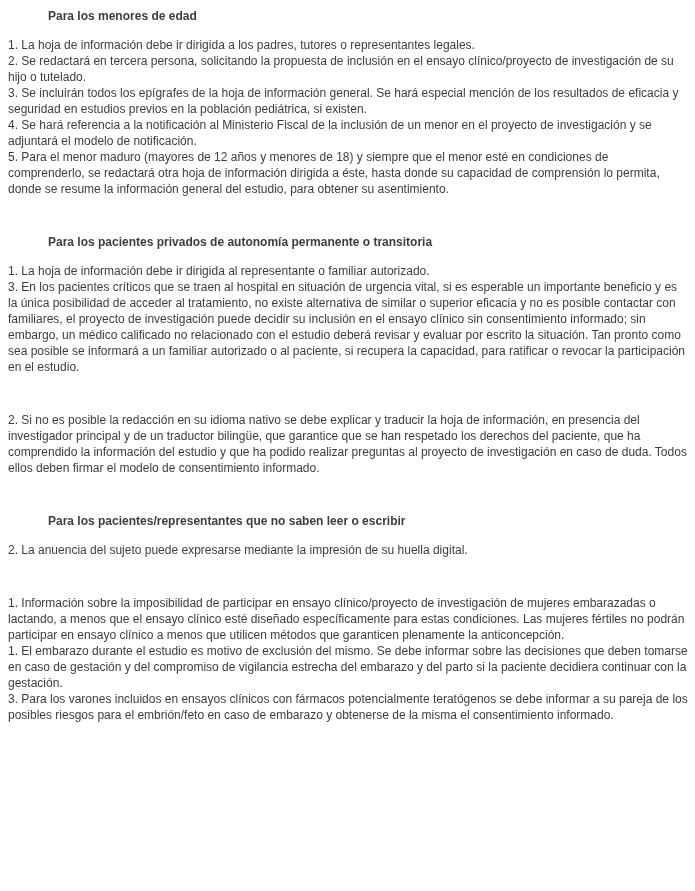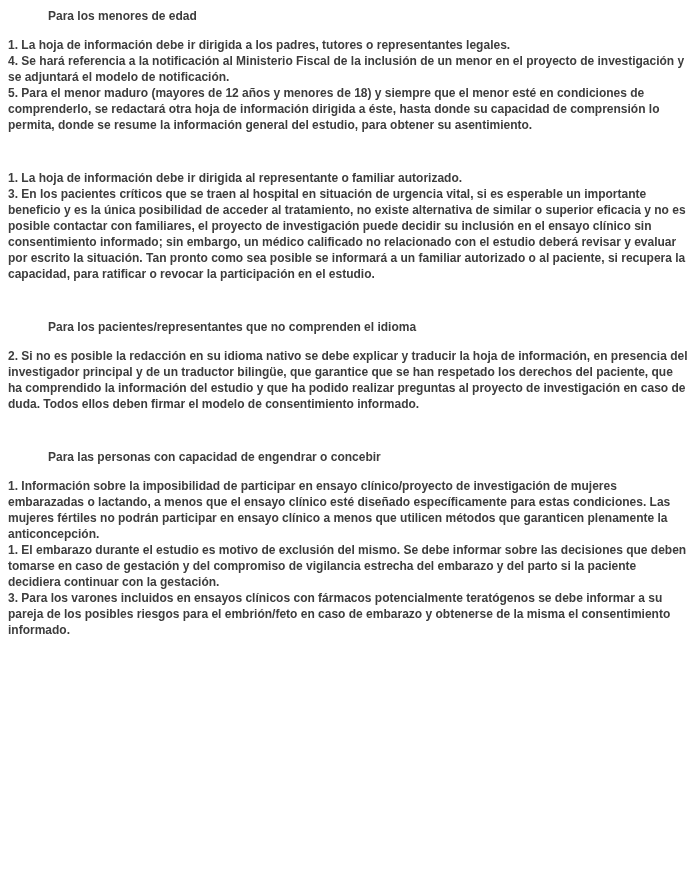--- a/index.html
+++ b/index.html
@@ -33,58 +33,60 @@
     margin: 0 0 13px 0;
     line-height: 16px;
     padding-left: 40px;
   }
   .section-body {
     max-width: 681px;
   }
   .list-item {
     margin: 0;
     padding: 0;
-    font-weight: bold;
   }
 </style>
 </head>
 <body>
 
 <div class="page">
 
   <div class="doc-section">
     <h2 class="section-title">Para los menores de edad</h2>
     <div class="section-body">
       <div class="list-item">1. La hoja de información debe ir dirigida a los padres, tutores o representantes legales.</div>
+      <div class="list-item">2. Se redactará en tercera persona, solicitando la propuesta de inclusión en el ensayo clínico/proyecto de investigación de su hijo o tutelado.</div>
+      <div class="list-item">3. Se incluirán todos los epígrafes de la hoja de información general. Se hará especial mención de los resultados de eficacia y seguridad en estudios previos en la población pediátrica, si existen.</div>
       <div class="list-item">4. Se hará referencia a la notificación al Ministerio Fiscal de la inclusión de un menor en el proyecto de investigación y se adjuntará el modelo de notificación.</div>
       <div class="list-item">5. Para el menor maduro (mayores de 12 años y menores de 18) y siempre que el menor esté en condiciones de comprenderlo, se redactará otra hoja de información dirigida a éste, hasta donde su capacidad de comprensión lo permita, donde se resume la información general del estudio, para obtener su asentimiento.</div>
     </div>
   </div>
 
   <div class="doc-section">
+    <h2 class="section-title">Para los pacientes privados de autonomía permanente o transitoria</h2>
     <div class="section-body">
       <div class="list-item">1. La hoja de información debe ir dirigida al representante o familiar autorizado.</div>
       <div class="list-item">3. En los pacientes críticos que se traen al hospital en situación de urgencia vital, si es esperable un importante beneficio y es la única posibilidad de acceder al tratamiento, no existe alternativa de similar o superior eficacia y no es posible contactar con familiares, el proyecto de investigación puede decidir su inclusión en el ensayo clínico sin consentimiento informado; sin embargo, un médico calificado no relacionado con el estudio deberá revisar y evaluar por escrito la situación. Tan pronto como sea posible se informará a un familiar autorizado o al paciente, si recupera la capacidad, para ratificar o revocar la participación en el estudio.</div>
     </div>
   </div>
 
   <div class="doc-section">
-    <h2 class="section-title">Para los pacientes/representantes que no comprenden el idioma</h2>
     <div class="section-body">
       <div class="list-item">2. Si no es posible la redacción en su idioma nativo se debe explicar y traducir la hoja de información, en presencia del investigador principal y de un traductor bilingüe, que garantice que se han respetado los derechos del paciente, que ha comprendido la información del estudio y que ha podido realizar preguntas al proyecto de investigación en caso de duda. Todos ellos deben firmar el modelo de consentimiento informado.</div>
     </div>
   </div>
 
   <div class="doc-section">
+    <h2 class="section-title">Para los pacientes/representantes que no saben leer o escribir</h2>
     <div class="section-body">
+      <div class="list-item">2. La anuencia del sujeto puede expresarse mediante la impresión de su huella digital.</div>
     </div>
   </div>
 
   <div class="doc-section">
-    <h2 class="section-title">Para las personas con capacidad de engendrar o concebir</h2>
     <div class="section-body">
       <div class="list-item">1. Información sobre la imposibilidad de participar en ensayo clínico/proyecto de investigación de mujeres embarazadas o lactando, a menos que el ensayo clínico esté diseñado específicamente para estas condiciones. Las mujeres fértiles no podrán participar en ensayo clínico a menos que utilicen métodos que garanticen plenamente la anticoncepción.</div>
       <div class="list-item">1. El embarazo durante el estudio es motivo de exclusión del mismo. Se debe informar sobre las decisiones que deben tomarse en caso de gestación y del compromiso de vigilancia estrecha del embarazo y del parto si la paciente decidiera continuar con la gestación.</div>
       <div class="list-item">3. Para los varones incluidos en ensayos clínicos con fármacos potencialmente teratógenos se debe informar a su pareja de los posibles riesgos para el embrión/feto en caso de embarazo y obtenerse de la misma el consentimiento informado.</div>
     </div>
   </div>
 
 </div>
 
 </body></html>

